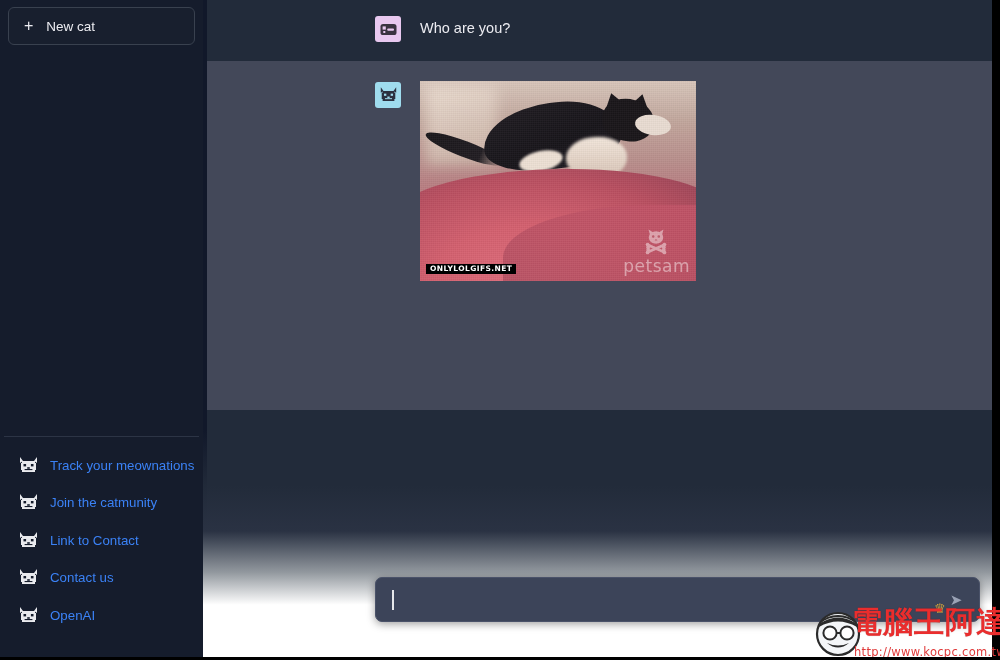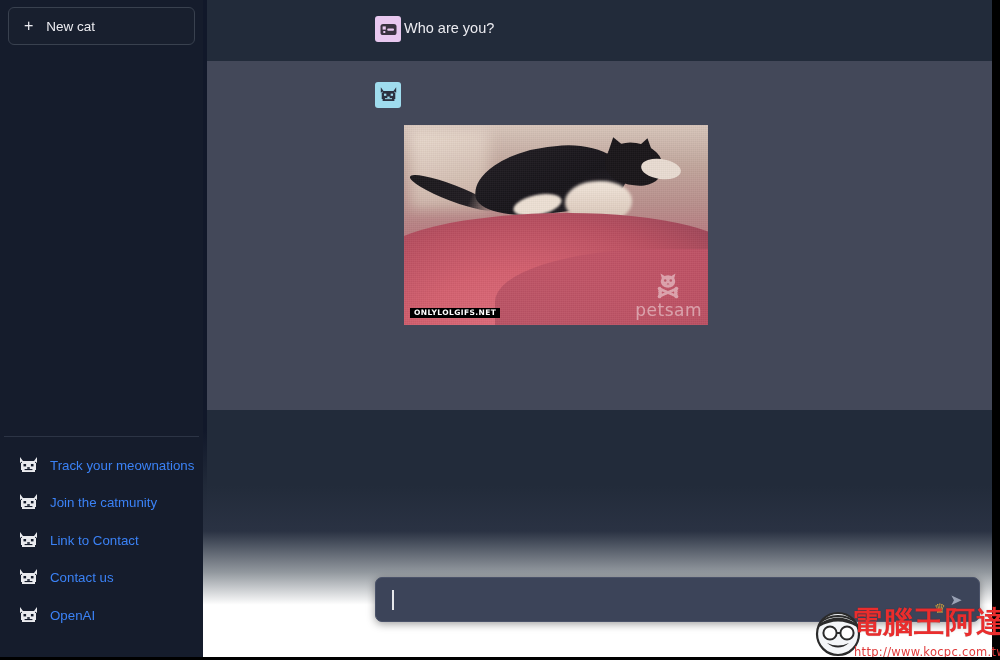--- a/index.html
+++ b/index.html
@@ -95,21 +95,21 @@
     z-index: 6;
   }
 
   .msg {
     display: flex;
     gap: 19px;
     padding: 0;
   }
   .msg-inner {
     display: flex;
-    gap: 3px;
+    gap: 19px;
     width: 100%;
     padding-left: 172px;
     padding-right: 42px;
   }
   .avatar {
     width: 26px; height: 26px;
     flex: 0 0 26px;
     border-radius: 3px;
     display: flex;
     align-items: center;
@@ -145,25 +145,24 @@
     background: #434859;
     display: flex;
     align-items: flex-start;
     padding-top: 20px;
   }
   #bot-body { display: flex; flex-direction: column; gap: 0; }
 
   
   #gif {
     position: relative;
-    width: 304px; height: 200px;
+    width: 276px; height: 200px;
     overflow: hidden;
     background: #0369a1;
     flex: 0 0 auto;
-    margin-top: 44px;
   }
   #gif .sky {
     position: absolute; left:0; top:0; width:100%; height:57%;
     background: linear-gradient(180deg,#d8c6bb 0%, #c2a79d 35%, #b98f8c 70%, #b97a80 100%);
   }
   #gif .blurwin {
     position:absolute; left:2%; top:2%; width:26%; height:40%;
     background: linear-gradient(160deg,#efe2d6,#cdb6a9);
     filter: blur(7px);
     opacity:.85;

